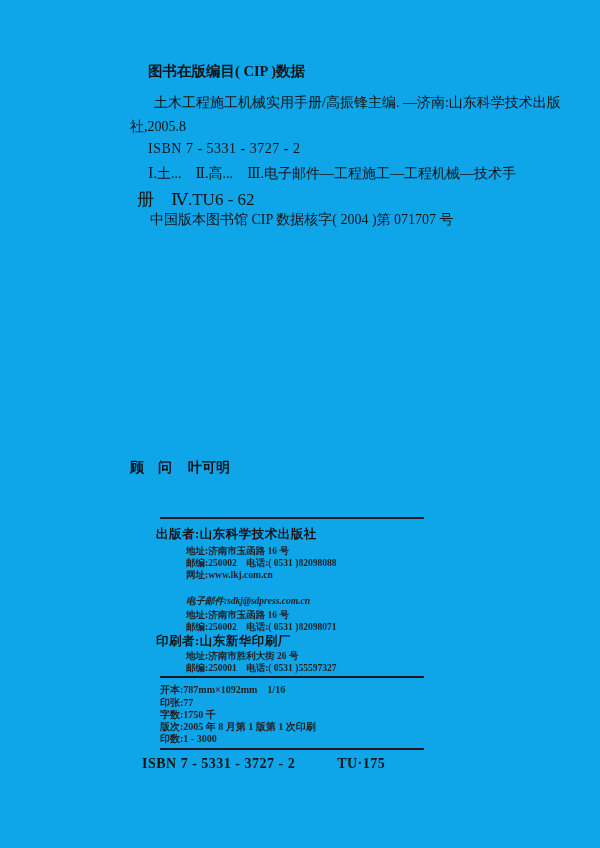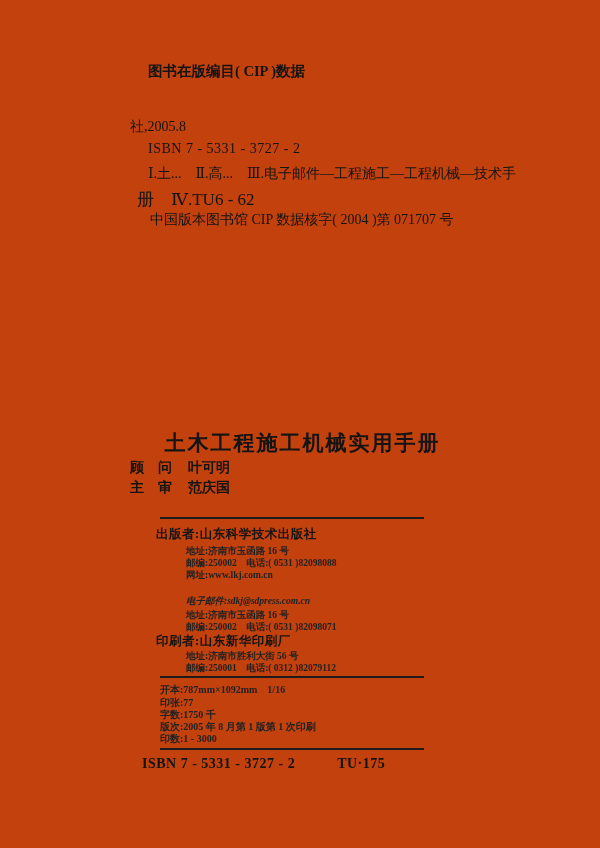--- a/index.html
+++ b/index.html
@@ -5,21 +5,21 @@
   html, body {
     margin: 0;
     padding: 0;
     background: #e8e8e8;
   }
   .page {
     position: relative;
     width: 600px;
     height: 848px;
     margin: 0 auto;
-    background: #c2410c;
+    background: #0ea5e9;
     overflow: hidden;
     font-family: "Liberation Serif", "DejaVu Serif", serif;
     color: #141414;
   }
   .abs { position: absolute; white-space: nowrap; }
 
   
   .cip-header   { left: 148px; top:  62px; font-size: 14.5px; font-weight: bold; }
   .cip-line1    { left: 154px; top:  94px; font-size: 14px; }
   .cip-line2    { left: 130px; top: 118px; font-size: 14px; }
@@ -72,51 +72,48 @@
   .isbn-bottom { left: 142px; top: 756px; font-size: 14px; font-weight: bold; letter-spacing: .5px; }
   .isbn-bottom .code { margin-left: 42px; }
   .price       { left: 142px; top: 773px; font-size: 13.5px; font-weight: bold; }
 </style>
 </head>
 <body>
 
 <div class="page">
 
   <div class="abs cip-header">图书在版编目( CIP )数据</div>
+  <div class="abs cip-line1">土木工程施工机械实用手册/高振锋主编. —济南:山东科学技术出版</div>
   <div class="abs cip-line2">社,2005.8</div>
   <div class="abs isbn-top">ISBN 7 - 5331 - 3727 - 2</div>
   <div class="abs class-line1">Ⅰ.土...　Ⅱ.高...　Ⅲ.电子邮件—工程施工—工程机械—技术手</div>
   <div class="abs class-line2">册　Ⅳ.TU6 - 62</div>
   <div class="abs cip-record">中国版本图书馆 CIP 数据核字( 2004 )第 071707 号</div>
 
-  <div class="abs book-title">土木工程施工机械实用手册</div>
 
   <div class="abs credit credit-0">
     <span>顾　问</span><span class="name">叶可明</span>
-  </div>
-  <div class="abs credit credit-1">
-    <span>主　审</span><span class="name">范庆国</span>
   </div>
 
   <div class="rule rule-1"></div>
   <div class="rule rule-2"></div>
   <div class="rule rule-3"></div>
 
   <div class="abs imprint-label lbl-0">出版者:山东科学技术出版社</div>
   <div class="abs imprint-detail det-0-0">地址:济南市玉函路 16 号</div>
   <div class="abs imprint-detail det-0-1">邮编:250002　电话:( 0531 )82098088</div>
   <div class="abs imprint-detail det-0-2">网址:www.lkj.com.cn</div>
   <div class="abs imprint-detail det-0-3">电子邮件:sdkj@sdpress.com.cn</div>
 
   <div class="abs imprint-detail det-1-0">地址:济南市玉函路 16 号</div>
   <div class="abs imprint-detail det-1-1">邮编:250002　电话:( 0531 )82098071</div>
 
   <div class="abs imprint-label lbl-2">印刷者:山东新华印刷厂</div>
-  <div class="abs imprint-detail det-2-0">地址:济南市胜利大街 56 号</div>
-  <div class="abs imprint-detail det-2-1">邮编:250001　电话:( 0312 )82079112</div>
+  <div class="abs imprint-detail det-2-0">地址:济南市胜利大街 26 号</div>
+  <div class="abs imprint-detail det-2-1">邮编:250001　电话:( 0531 )55597327</div>
 
   <div class="abs spec spec-0">开本:787mm×1092mm　1/16</div>
   <div class="abs spec spec-1">印张:77</div>
   <div class="abs spec spec-2">字数:1750 千</div>
   <div class="abs spec spec-3">版次:2005 年 8 月第 1 版第 1 次印刷</div>
   <div class="abs spec spec-4">印数:1 - 3000</div>
 
   <div class="abs isbn-bottom">
     <span>ISBN 7 - 5331 - 3727 - 2</span><span class="code">TU·175</span>
   </div>

